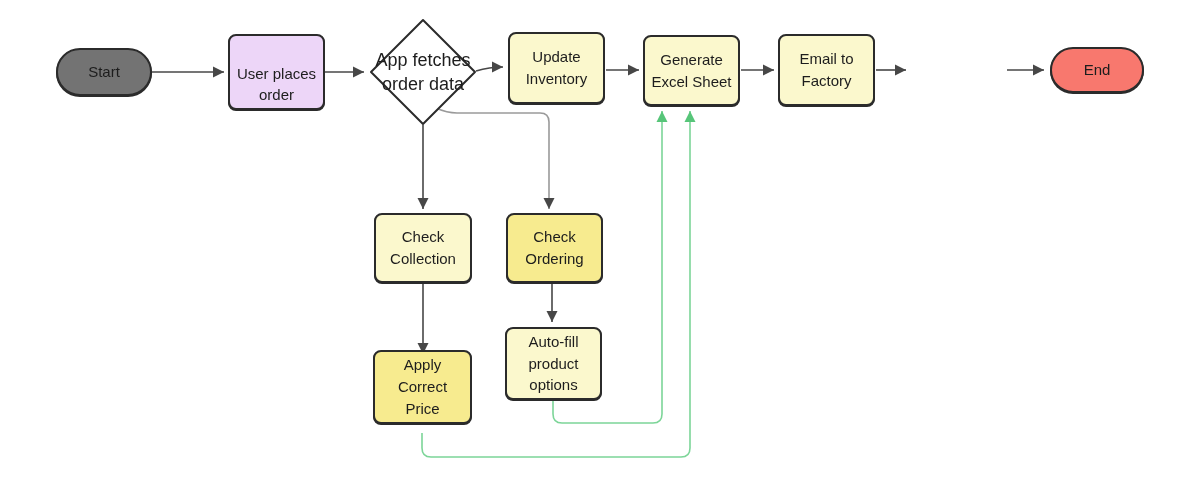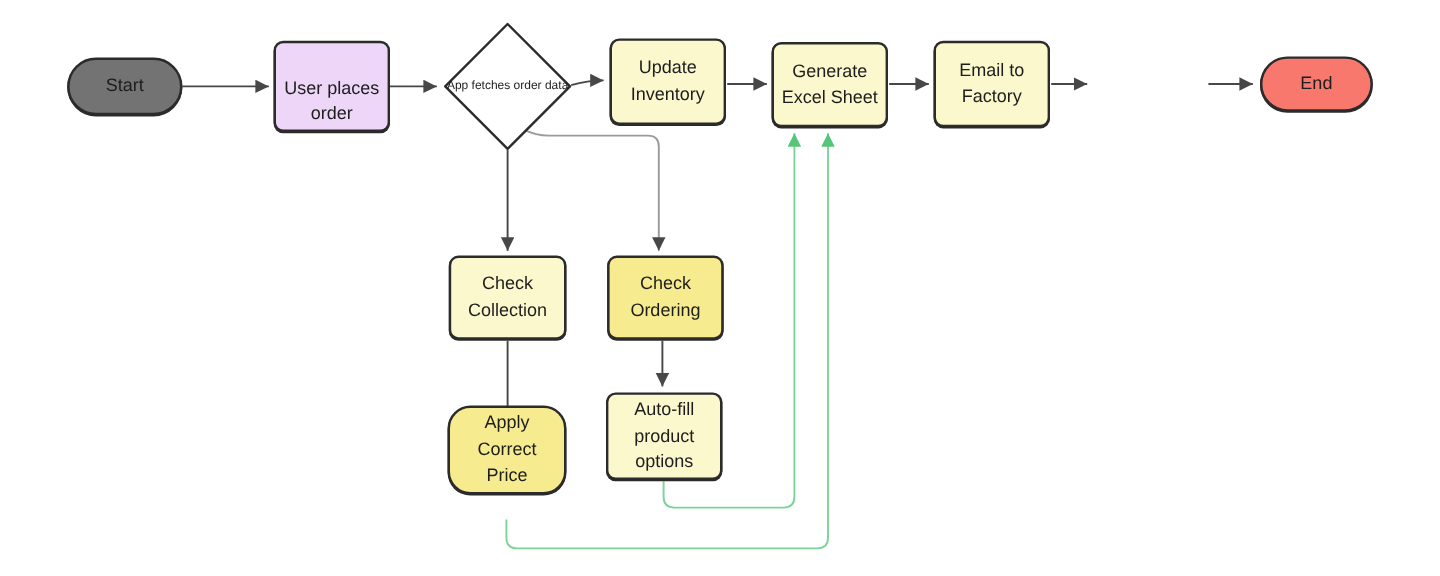--- a/index.html
+++ b/index.html
@@ -19,25 +19,25 @@
   #n-start   {left:56px;  top:48px;  width:96px; height:48px; background:#737373;}
   #n-user    {left:228px; top:34px;  width:97px; height:76px; background:#EDD6F8;align-items:flex-end;}
   #n-update  {left:508px; top:32px;  width:97px; height:72px; background:#FBF8CD;}
   #n-generate{left:643px; top:35px;  width:97px; height:71px; background:#FBF8CD;}
   #n-email   {left:778px; top:34px;  width:97px; height:72px; background:#FBF8CD;}
   #n-complete{left:910px; top:33px;  width:96px; height:75px; background:#DFF6DF;}
   #n-end     {left:1050px;top:47px;  width:94px; height:46px; background:#F8786E;}
   #n-checkcol{left:374px; top:213px; width:98px; height:70px; background:#FBF8CD;}
   #n-checkord{left:506px; top:213px; width:97px; height:70px; background:#F7EB8F;}
   #n-autofill{left:505px; top:327px; width:97px; height:73px; background:#FBF8CD;justify-content:center;}
-  #n-apply   {left:373px; top:338px; width:99px; height:74px; background:#F7EB8F;border-radius:19px;}
+  #n-apply   {left:373px; top:350px; width:99px; height:74px; background:#F7EB8F;}
   #n-fetch-label{
     position:absolute;left:371px;top:37px;width:104px;height:70px;
     display:flex;align-items:center;justify-content:center;text-align:center;
-    font-size:10px;line-height:1.35;pointer-events:none;
+    font-size:18px;line-height:1.35;pointer-events:none;
   }
 </style>
 </head>
 <body>
 
 <div id="canvas">
 
   <svg id="edge-layer" viewBox="0 0 1200 480" xmlns="http://www.w3.org/2000/svg">
     <defs>
       <marker id="mDark" markerWidth="9" markerHeight="9" refX="7" refY="3.5" orient="auto">

